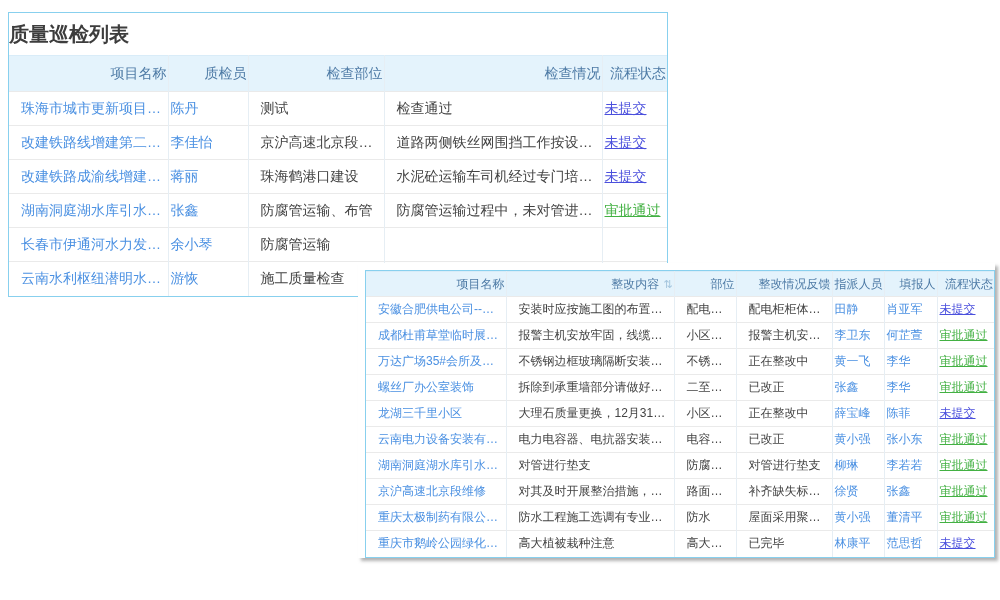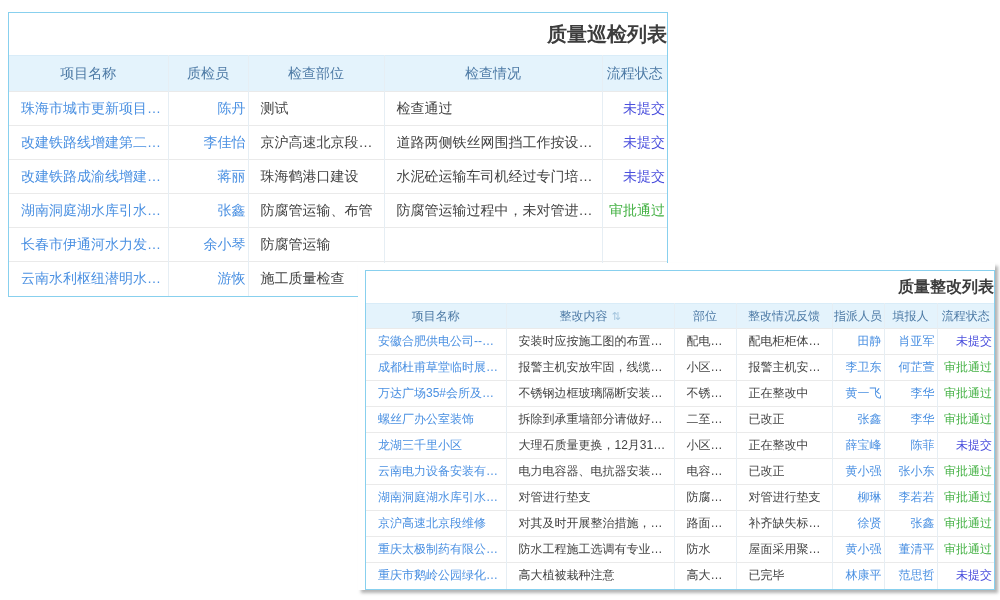--- a/index.html
+++ b/index.html
@@ -9,42 +9,42 @@
     font-family:"Liberation Sans","DejaVu Sans",sans-serif;
   }
   .card{background:#fff;border:1px solid #88d0ee;box-sizing:border-box}
   #card1{position:absolute;left:8px;top:12px;width:660px}
   #card2wrap{
     position:absolute;left:358px;top:263px;
     padding:7px 0 0 7px;background:#fff;
     box-shadow:3px 3px 3px rgba(105,105,105,.5);
   }
   #card2{position:relative;width:630px}
-  .card-title{text-align:right;font-weight:bold;color:#3d3d3d;background:#fff;overflow:hidden;white-space:nowrap}
+  .card-title{text-align:left;font-weight:bold;color:#3d3d3d;background:#fff;overflow:hidden;white-space:nowrap}
   #card1 .card-title{height:42px;line-height:42px;font-size:20px}
   #card2 .card-title{height:32px;line-height:32px;font-size:16px}
   table{border-collapse:collapse;table-layout:fixed;width:100%}
   th{
-    background:#e4f3fc;color:#4d7aa5;font-weight:normal;text-align:center;
+    background:#e4f3fc;color:#4d7aa5;font-weight:normal;text-align:right;
     overflow:hidden;white-space:nowrap;box-sizing:border-box;
     border-top:1px solid #d9ecf8;
   }
   #card1 th{height:36px;font-size:14px}
   #card2 th{height:25px;font-size:12px}
   td{
     color:#434343;border-top:1px solid #eaeaea;
     overflow:hidden;white-space:nowrap;text-overflow:ellipsis;box-sizing:border-box;
   }
   #card1 td{height:34px;font-size:14px}
   #card2 td{height:26px;font-size:12px}
   td:not(:last-child),th:not(:last-child){border-right:1px solid #e6eef4}
   .c-left{text-align:left;padding:0 6px 0 12px}
-  .c-center{text-align:right;padding:0 2px}
+  .c-center{text-align:left;padding:0 2px}
   .c-link{color:#4a90e2}
-  .c-status{}
+  .c-status{text-decoration:underline}
   .sort-icon{color:#a5c6de;font-size:11px;margin-left:4px;font-family:"DejaVu Sans",sans-serif}
 </style>
 </head>
 <body>
 
 <div id="card1" class="card">
   <div class="card-title">质量巡检列表</div>
   <table>
     <colgroup>
       <col style="width:159px">
@@ -104,21 +104,20 @@
           <td class="c-left">施工质量检查</td>
           <td class="c-left"></td>
           <td class="c-center c-status"></td>
         </tr>
       </tbody>
   </table>
 </div>
 
 <div id="card2wrap">
   <div id="card2" class="card">
-    <div class="card-title">质量整改列表</div>
     <table>
       <colgroup>
         <col style="width:140px">
           <col style="width:168px">
           <col style="width:62px">
           <col style="width:96px">
           <col style="width:52px">
           <col style="width:53px">
           <col style="width:57px">
       </colgroup>

